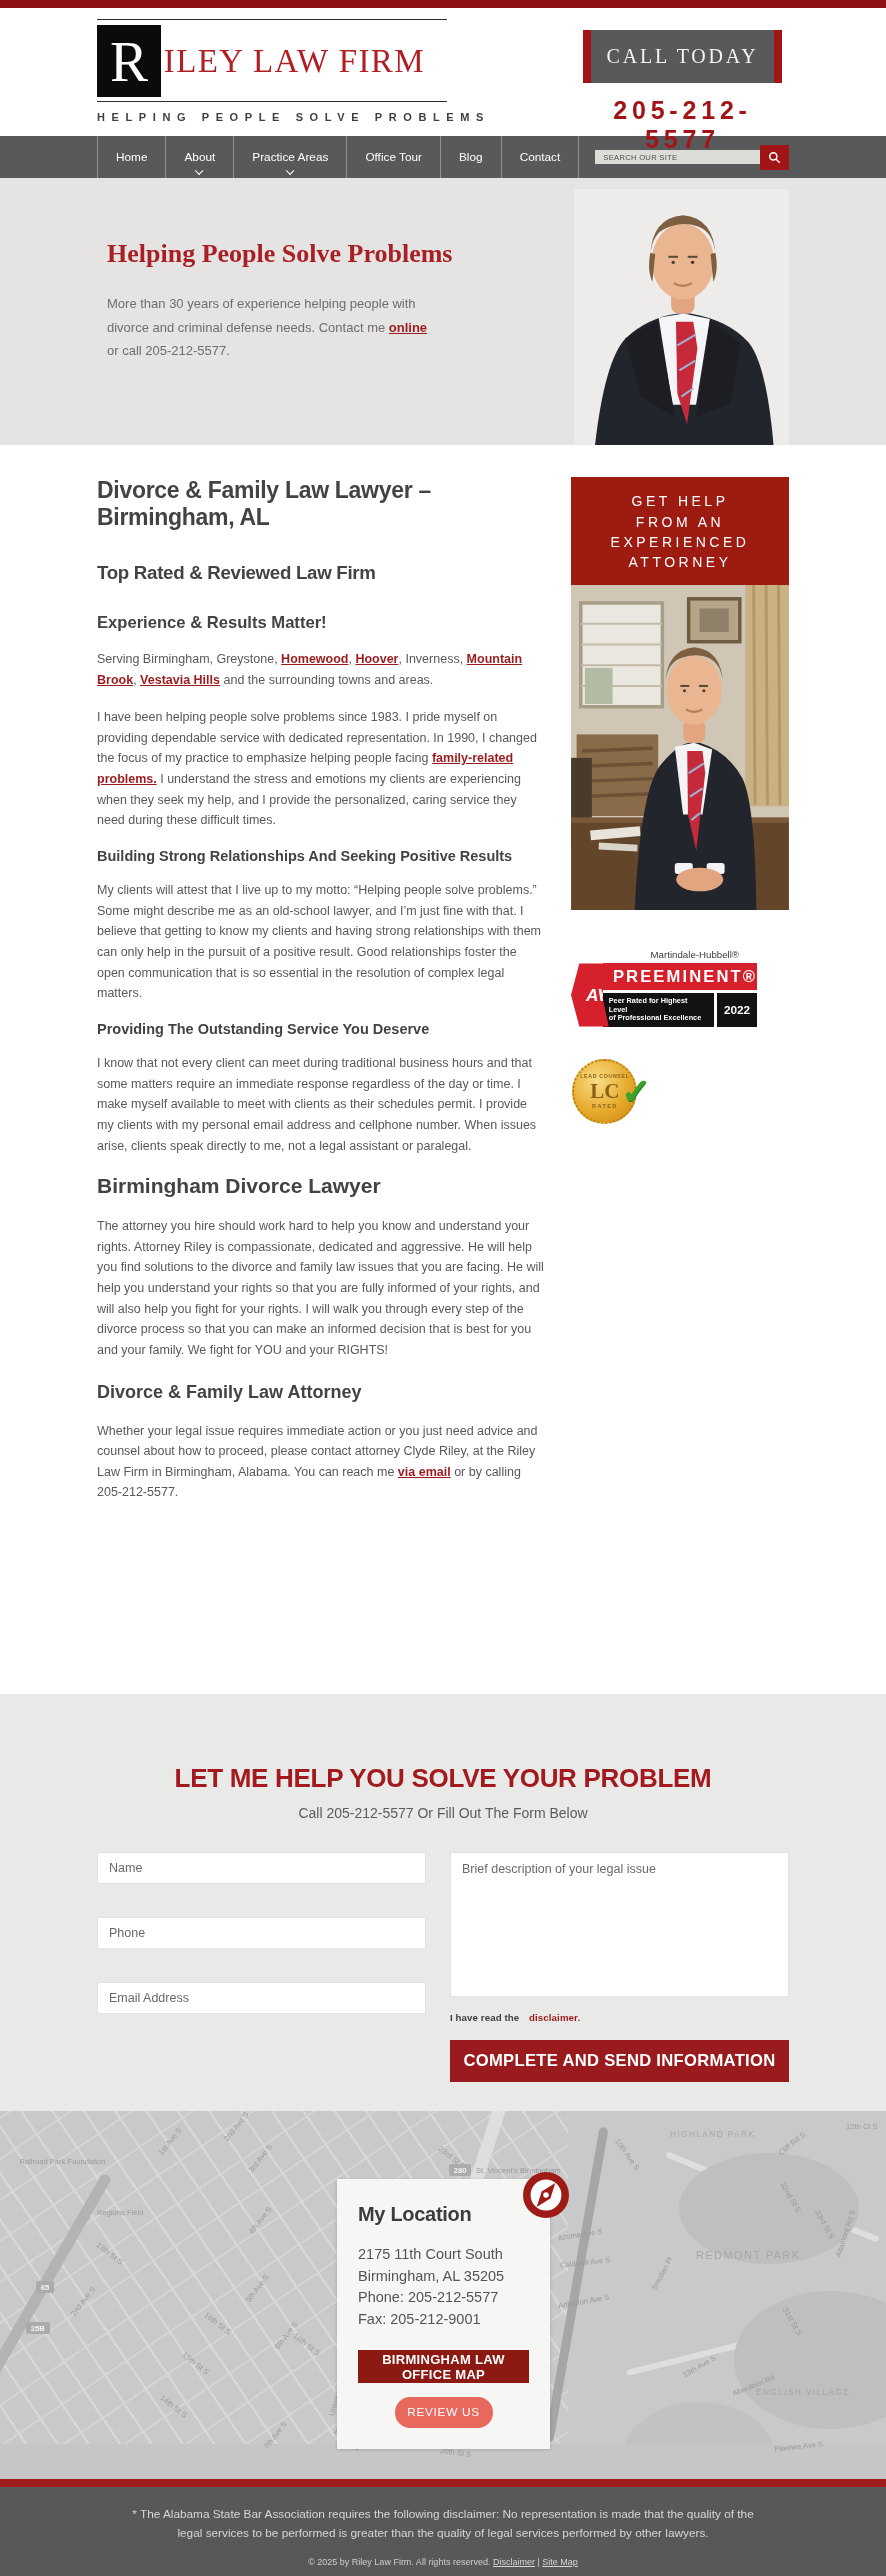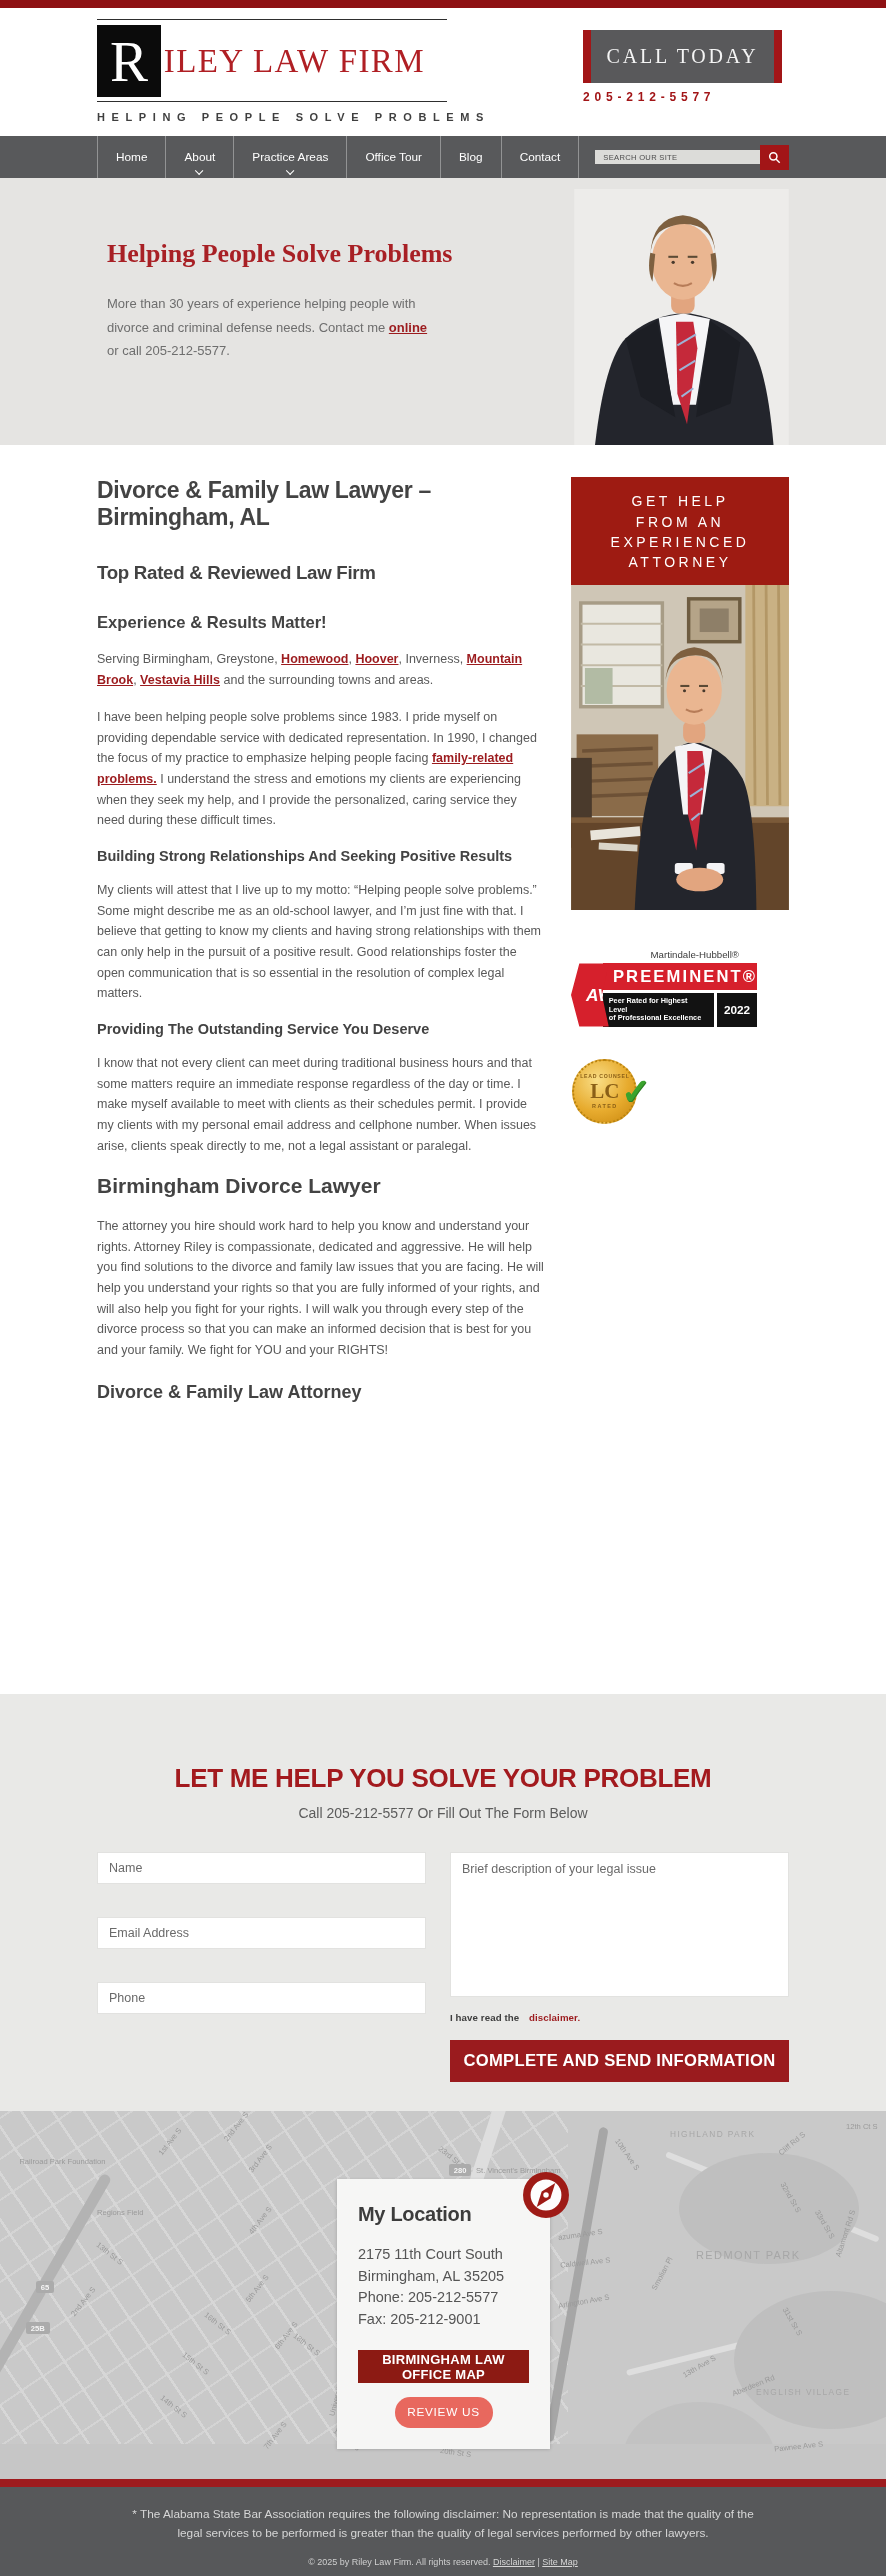--- a/index.html
+++ b/index.html
@@ -15,21 +15,21 @@
   .logo-wrap { position:absolute; left:97px; top:11px; width:350px; }
   .logo-rule-top { border-top:1.4px solid #2e2e2e; }
   .logo-row { display:flex; align-items:center; padding:4.8px 0 4.2px; border-bottom:1.4px solid #2e2e2e; }
   .logo-box { width:64px; height:72px; background:#0b0b0b; display:flex; align-items:center; justify-content:center; }
   .logo-box span { font-family:"Liberation Serif", serif; font-size:57px; color:#fff; line-height:1; }
   .logo-name { font-family:"Liberation Serif", serif; font-size:33px; color:#b01f24; letter-spacing:1.4px; margin-left:2.8px; white-space:nowrap; }
   .logo-tagline { font-size:11px; color:#3f3f3f; letter-spacing:6.6px; margin-top:8.3px; font-weight:bold; white-space:nowrap; }
   .call-wrap { position:absolute; right:104px; top:22px; width:199px; }
   .call-box { height:53px; background:#59595b; border-left:8.3px solid #a21517; border-right:8.3px solid #a21517; display:flex; align-items:center; justify-content:center; }
   .call-box span { font-family:"Liberation Serif", serif; font-size:20px; color:#f5f5f5; letter-spacing:2.8px; }
-  .call-phone { text-align:left; margin-top:7px; font-size:12px; color:#a21517; letter-spacing:4.8px; font-weight:bold; }
+  .call-phone { text-align:center; margin-top:13px; font-size:25px; color:#a21517; letter-spacing:4.8px; font-weight:bold; }
 
   
   .nav { height:42px; background:#58595b; }
   .nav .container { display:flex; align-items:stretch; height:42px; }
   .nav-items { display:flex; align-items:stretch; }
   .nav-item { position:relative; color:#fff; font-size:11.8px; text-decoration:none; display:flex; align-items:center; padding:0 18px; border-left:0.7px solid rgba(255,255,255,.35); }
   .nav-item:last-of-type { border-right:0.7px solid rgba(255,255,255,.35); }
   .caret { position:absolute; bottom:4.8px; left:50%; margin-left:-3.5px; width:5.5px; height:5.5px; border-left:1.4px solid #fff; border-bottom:1.4px solid #fff; transform:rotate(-45deg); }
   .nav-search { margin-left:auto; display:flex; align-items:center; }
   .nav-search input { width:165px; height:14px; background:#dcdcd9; border:none; padding:0 8.3px; font-size:7.6px; letter-spacing:0.3px; color:#333; outline:none; font-family:"Liberation Sans", sans-serif; }
@@ -217,20 +217,21 @@
       <h3 class="h3c">Experience &amp; Results Matter!</h3>
       <p>Serving Birmingham, Greystone, <a href="#" class="rlink">Homewood</a>, <a href="#" class="rlink">Hoover</a>, Inverness, <a href="#" class="rlink">Mountain Brook</a>, <a href="#" class="rlink">Vestavia Hills</a> and the surrounding towns and areas.</p>
       <p>I have been helping people solve problems since 1983. I pride myself on providing dependable service with dedicated representation. In 1990, I changed the focus of my practice to emphasize helping people facing <a href="#" class="rlink">family-related problems.</a> I understand the stress and emotions my clients are experiencing when they seek my help, and I provide the personalized, caring service they need during these difficult times.</p>
       <h4 class="h4c">Building Strong Relationships And Seeking Positive Results</h4>
       <p>My clients will attest that I live up to my motto: “Helping people solve problems.” Some might describe me as an old-school lawyer, and I’m just fine with that. I believe that getting to know my clients and having strong relationships with them can only help in the pursuit of a positive result. Good relationships foster the open communication that is so essential in the resolution of complex legal matters.</p>
       <h4 class="h4c">Providing The Outstanding Service You Deserve</h4>
       <p>I know that not every client can meet during traditional business hours and that some matters require an immediate response regardless of the day or time. I make myself available to meet with clients as their schedules permit. I provide my clients with my personal email address and cellphone number. When issues arise, clients speak directly to me, not a legal assistant or paralegal.</p>
       <h2 class="h2big">Birmingham Divorce Lawyer</h2>
       <p>The attorney you hire should work hard to help you know and understand your rights. Attorney Riley is compassionate, dedicated and aggressive. He will help you find solutions to the divorce and family law issues that you are facing. He will help you understand your rights so that you are fully informed of your rights, and will also help you fight for your rights.  I will walk you through every step of the divorce process so that you can make an informed decision that is best for you and your family. We fight for YOU and your RIGHTS!</p>
       <h3 class="h3b">Divorce &amp; Family Law Attorney</h3>
+      <p>Whether your legal issue requires immediate action or you just need advice and counsel about how to proceed, please contact attorney Clyde Riley, at the Riley Law Firm in Birmingham, Alabama. You can reach me <a href="#" class="rlink">via email</a> or by calling 205-212-5577.</p>
     </div>
 
     <div class="col-side">
       <div class="cta-box">
         <div>GET HELP</div>
         <div>FROM AN</div>
         <div>EXPERIENCED</div>
         <div>ATTORNEY</div>
       </div>
       <svg class="side-photo" width="218" height="325" viewBox="0 0 315 470">
@@ -306,22 +307,22 @@
     </div>
   </div>
 </div>
 
 <div class="form-section">
   <div class="form-title">LET ME HELP YOU SOLVE YOUR PROBLEM</div>
   <div class="form-sub">Call 205-212-5577 Or Fill Out The Form Below</div>
   <div class="form-grid">
     <div class="f-left">
       <div class="f-input"><input type="text" placeholder="Name" style=""></div>
+      <div class="f-input"><input type="text" placeholder="Phone" style=""></div>
       <div class="f-input"><input type="text" placeholder="Email Address" style=""></div>
-      <div class="f-input"><input type="text" placeholder="Phone" style=""></div>
     </div>
     <div class="f-right">
       <textarea placeholder="Brief description of your legal issue" style=""></textarea>
       <div class="f-disclaimer no-underline">I have read the<a href="#" class="rlink">disclaimer.</a></div>
       <button class="submit-btn">COMPLETE AND SEND INFORMATION</button>
     </div>
   </div>
 </div>
 
 <div class="map-section">

